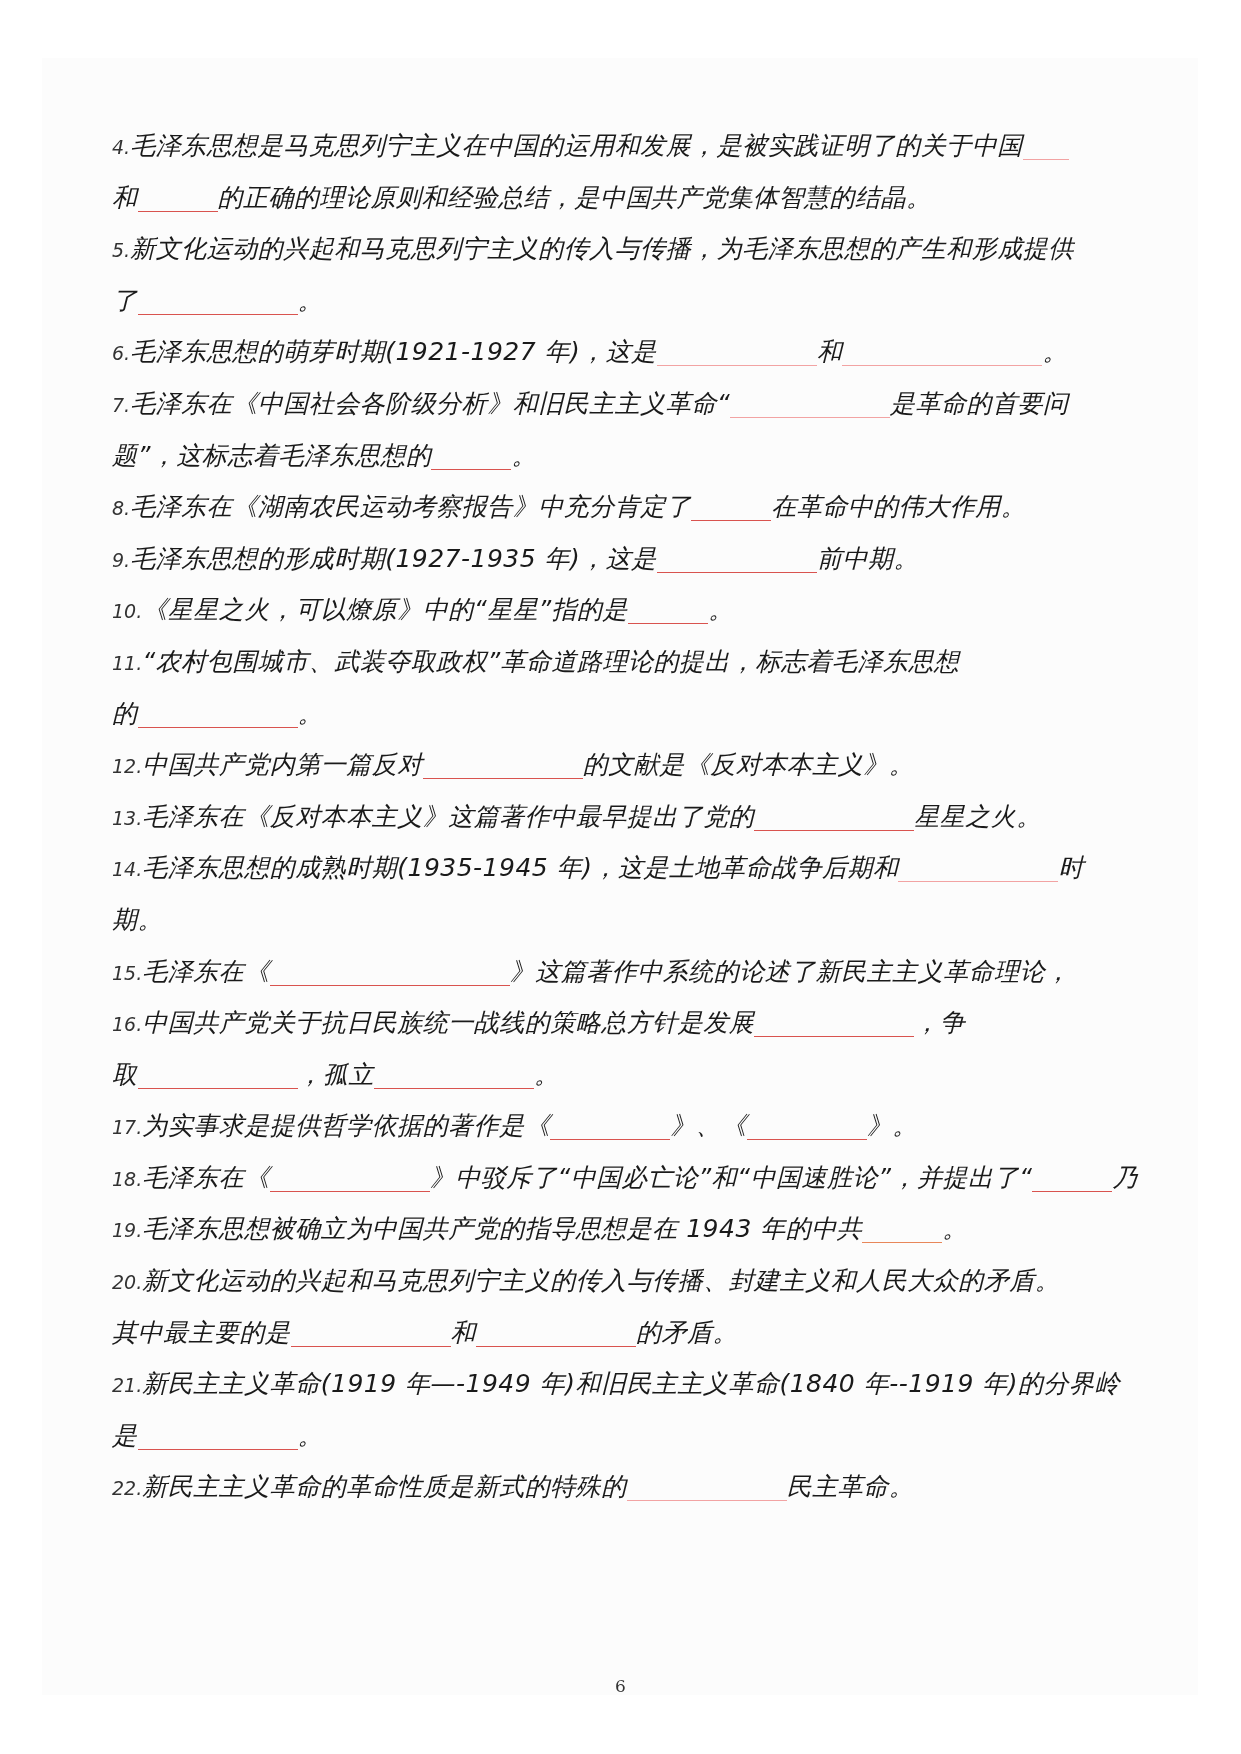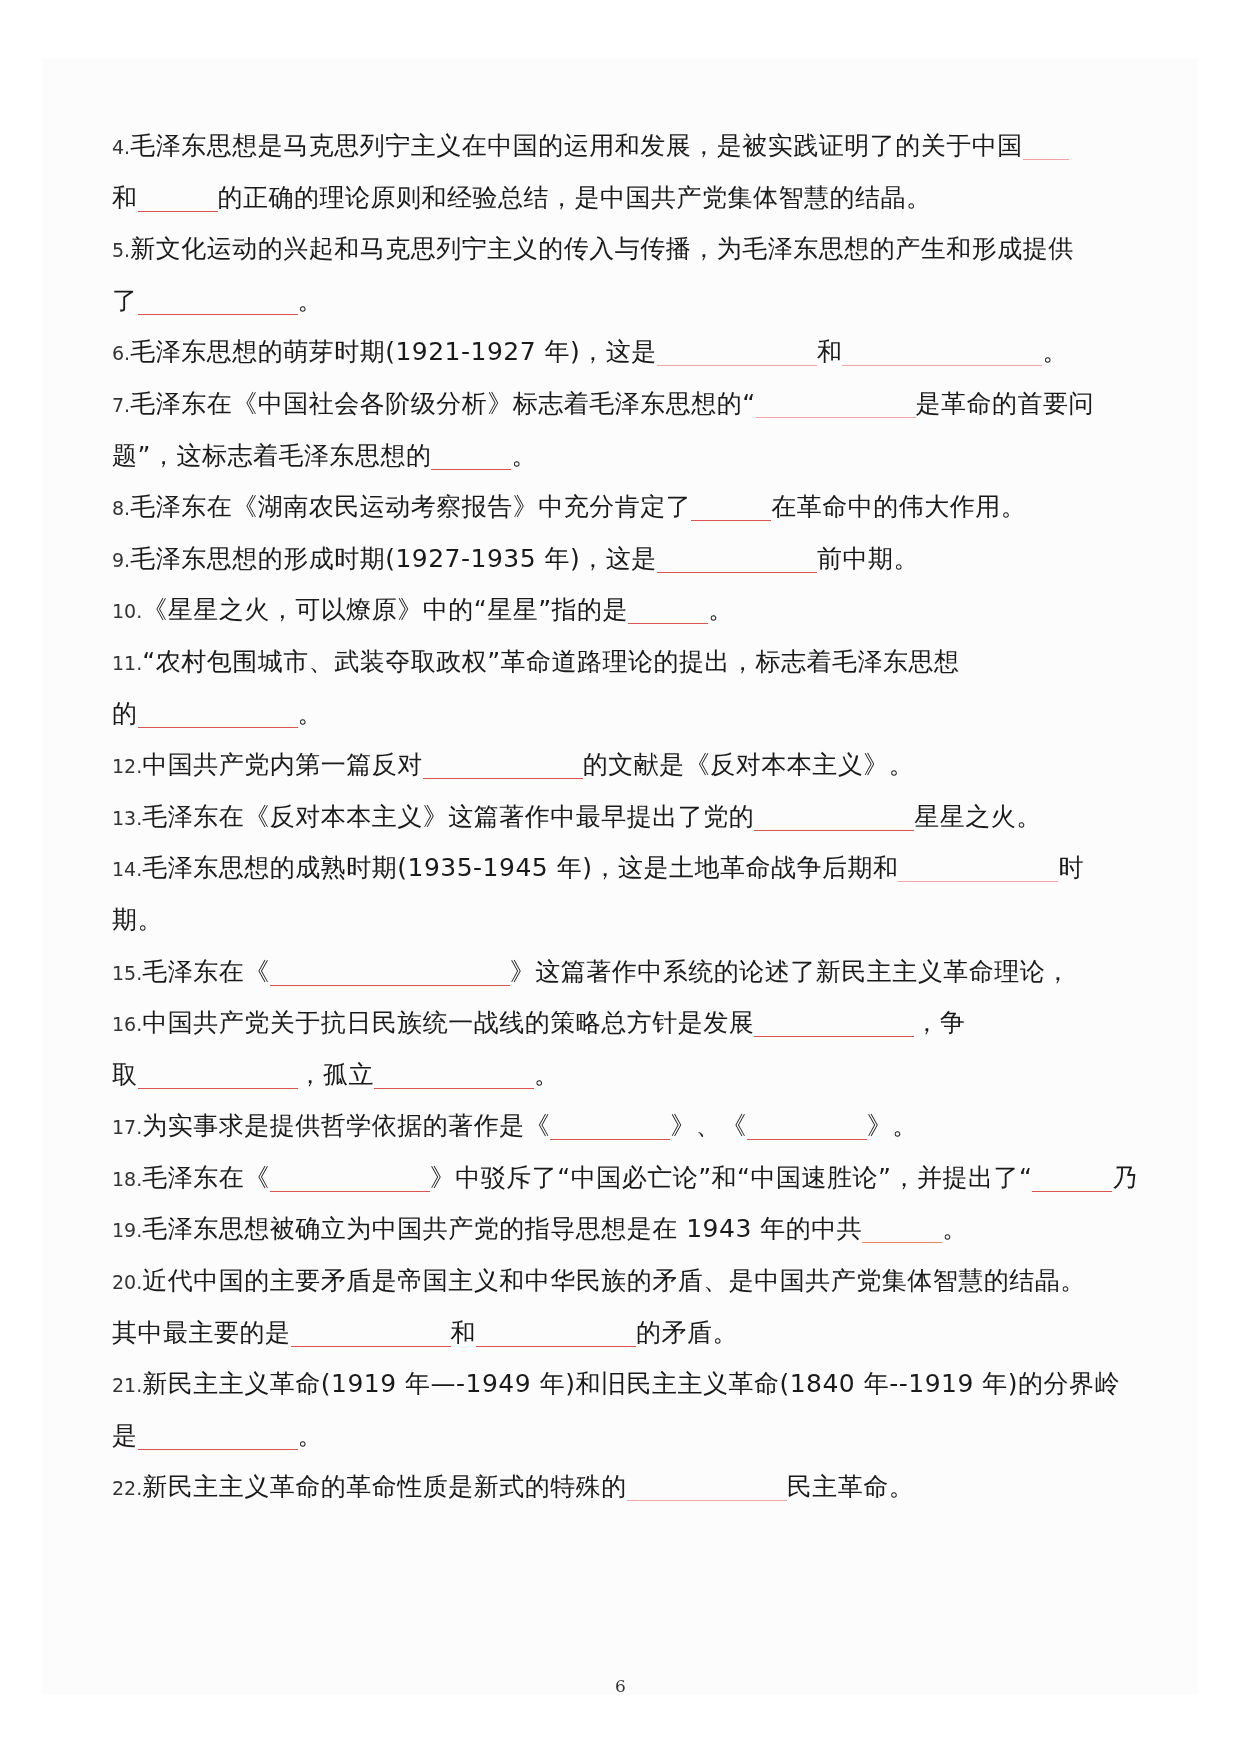--- a/index.html
+++ b/index.html
@@ -5,21 +5,21 @@
   html, body { margin: 0; padding: 0; }
   body {
     width: 1241px; height: 1754px; background: #ffffff; position: relative; overflow: hidden;
     font-family: "DejaVu Sans", "Liberation Sans", sans-serif; color: #1a1a1a;
   }
   .page {
     position: absolute; left: 42px; top: 58px; width: 1156px; height: 1637px;
     background: #fcfcfc;
   }
   .content {
-    position: absolute; left: 112px; top: 120px; width: 1020px;
+    position: absolute; left: 112px; top: 120px; width: 1020px; font-style: italic;
   }
   .line {
     height: 51.6px; line-height: 51.6px; font-size: 25px; white-space: nowrap;
     letter-spacing: 0.5px;
   }
   .num { font-size: 19px; color: #333; letter-spacing: 0; }
   .blank {
     display: inline-block; border-bottom: 1.6px solid #d9534f; height: 30px; vertical-align: -6px;
   }
   .blank.faint { border-bottom-color: #f2a3a3; }
@@ -36,21 +36,21 @@
 <div class="content">
 
   <div class="line"><span class="num">4.</span><span>毛泽东思想是马克思列宁主义在中国的运用和发展，是被实践证明了的关于中国</span><span class="blank faint" style="width:46px"></span></div>
   <div class="line"><span>和</span><span class="blank" style="width:80px"></span><span>的正确的理论原则和经验总结，是中国共产党集体智慧的结晶。</span></div>
 
   <div class="line"><span class="num">5.</span><span>新文化运动的兴起和马克思列宁主义的传入与传播，为毛泽东思想的产生和形成提供</span></div>
   <div class="line"><span>了</span><span class="blank" style="width:160px"></span><span>。</span></div>
 
   <div class="line"><span class="num">6.</span><span>毛泽东思想的萌芽时期(1921-1927 年)，这是</span><span class="blank faint" style="width:160px"></span><span>和</span><span class="blank faint" style="width:200px"></span><span>。</span></div>
 
-  <div class="line"><span class="num">7.</span><span>毛泽东在《中国社会各阶级分析》标志着毛泽东思想的“</span><span class="blank faint" style="width:160px"></span><span>是革命的首要问</span></div>
+  <div class="line"><span class="num">7.</span><span>毛泽东在《中国社会各阶级分析》和旧民主主义革命“</span><span class="blank faint" style="width:160px"></span><span>是革命的首要问</span></div>
   <div class="line"><span>题”，这标志着毛泽东思想的</span><span class="blank" style="width:80px"></span><span>。</span></div>
 
   <div class="line"><span class="num">8.</span><span>毛泽东在《湖南农民运动考察报告》中充分肯定了</span><span class="blank" style="width:80px"></span><span>在革命中的伟大作用。</span></div>
 
   <div class="line"><span class="num">9.</span><span>毛泽东思想的形成时期(1927-1935 年)，这是</span><span class="blank" style="width:160px"></span><span>前中期。</span></div>
 
   <div class="line"><span class="num">10.</span><span>《星星之火，可以燎原》中的“星星”指的是</span><span class="blank" style="width:80px"></span><span>。</span></div>
 
   <div class="line"><span class="num">11.</span><span>“农村包围城市、武装夺取政权”革命道路理论的提出，标志着毛泽东思想</span></div>
   <div class="line"><span>的</span><span class="blank" style="width:160px"></span><span>。</span></div>
@@ -66,21 +66,21 @@
 
   <div class="line"><span class="num">16.</span><span>中国共产党关于抗日民族统一战线的策略总方针是发展</span><span class="blank" style="width:160px"></span><span>，争</span></div>
   <div class="line"><span>取</span><span class="blank" style="width:160px"></span><span>，孤立</span><span class="blank" style="width:160px"></span><span>。</span></div>
 
   <div class="line"><span class="num">17.</span><span>为实事求是提供哲学依据的著作是《</span><span class="blank" style="width:120px"></span><span>》、《</span><span class="blank" style="width:120px"></span><span>》。</span></div>
 
   <div class="line"><span class="num">18.</span><span>毛泽东在《</span><span class="blank" style="width:160px"></span><span>》中驳斥了“中国必亡论”和“中国速胜论”，并提出了“</span><span class="blank" style="width:80px"></span><span>乃</span></div>
 
   <div class="line"><span class="num">19.</span><span>毛泽东思想被确立为中国共产党的指导思想是在 1943 年的中共</span><span class="blank" style="width:80px; border-bottom-color:#e8875a"></span><span>。</span></div>
 
-  <div class="line"><span class="num">20.</span><span>近代中国的主要矛盾是帝国主义和中华民族的矛盾、是中国共产党集体智慧的结晶。</span></div>
+  <div class="line"><span class="num">20.</span><span>新文化运动的兴起和马克思列宁主义的传入与传播、封建主义和人民大众的矛盾。</span></div>
   <div class="line"><span>其中最主要的是</span><span class="blank" style="width:160px"></span><span>和</span><span class="blank" style="width:160px"></span><span>的矛盾。</span></div>
 
   <div class="line"><span class="num">21.</span><span>新民主主义革命(1919 年—-1949 年)和旧民主主义革命(1840 年--1919 年)的分界岭</span></div>
   <div class="line"><span>是</span><span class="blank" style="width:160px"></span><span>。</span></div>
 
   <div class="line"><span class="num">22.</span><span>新民主主义革命的革命性质是新式的特殊的</span><span class="blank faint" style="width:160px"></span><span>民主革命。</span></div>
 
 </div>
 
 <div class="page-number">6</div>

